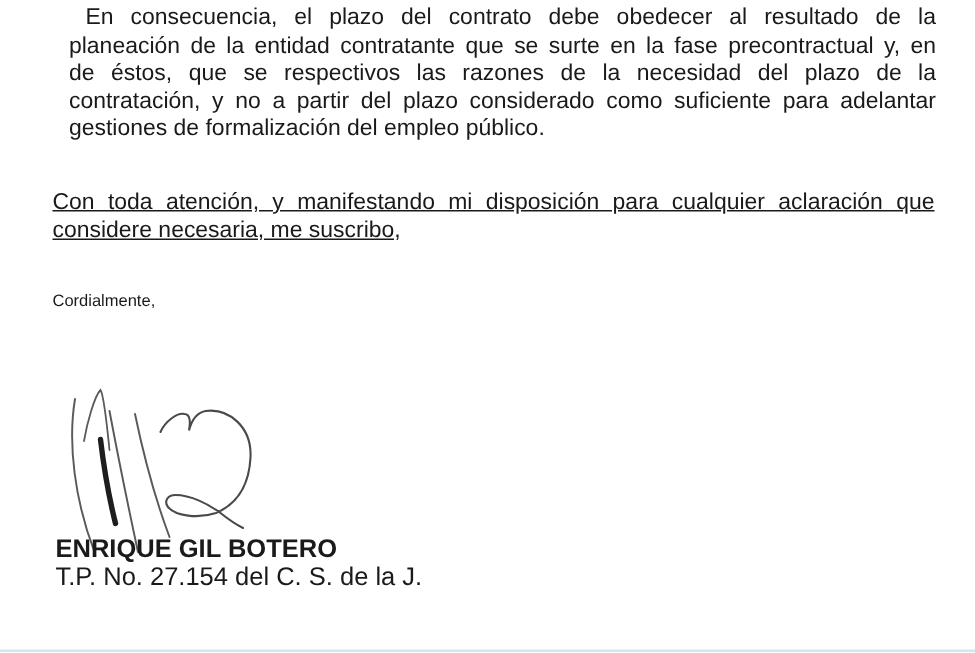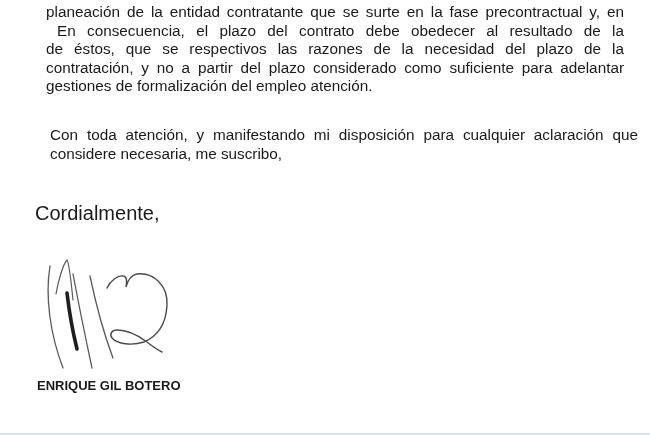--- a/index.html
+++ b/index.html
@@ -21,78 +21,79 @@
     font-size: 15.3px;
     line-height: 18.6px;
     color: #1a1a1a;
   }
   .par-quote {
     left: 46px;
     top: 3px;
     width: 578px;
   }
   .par-closing {
-    left: 50px;
+    left: 35px;
     top: 126px;
     width: 588px;
+    text-decoration: underline;
   }
   .line-just {
     text-align: justify;
     text-align-last: justify;
   }
   .line-last {
     text-align: left;
   }
   .line-indent {
     padding-left: 11px;
   }
   .valediction {
     position: absolute;
     left: 35px;
-    top: 204px;
-    font-size: 20px;
+    top: 192px;
+    font-size: 11px;
     line-height: 18.6px;
   }
   .signature-wrap {
     position: absolute;
     left: 40px;
     top: 248px;
     width: 135px;
     height: 125px;
   }
   .signer-block {
     position: absolute;
     left: 37px;
-    top: 376px;
-    font-size: 13px;
+    top: 356px;
+    font-size: 17px;
     line-height: 19.2px;
   }
   .signer-name {
     font-weight: 700;
   }
   .bottom-edge {
     position: absolute;
     left: 0;
     bottom: 0;
     width: 100%;
     height: 2px;
     background: #d7e4f0;
   }
 </style>
 </head>
 <body>
 
 <div class="page">
 
   <div class="body-par par-quote">
+    <div class="line-just line-indent">En consecuencia, el plazo del contrato debe obedecer al resultado de la</div>
     <div class="line-just">planeación de la entidad contratante que se surte en la fase precontractual y, en</div>
-    <div class="line-just line-indent">En consecuencia, el plazo del contrato debe obedecer al resultado de la</div>
     <div class="line-just">de éstos, que se respectivos las razones de la necesidad del plazo de la</div>
     <div class="line-just">contratación, y no a partir del plazo considerado como suficiente para adelantar</div>
-    <div class="line-last">gestiones de formalización del empleo atención.</div>
+    <div class="line-last">gestiones de formalización del empleo público.</div>
   </div>
 
   <div class="body-par par-closing">
     <div class="line-just">Con toda atención, y manifestando mi disposición para cualquier aclaración que</div>
     <div class="line-last">considere necesaria, me suscribo,</div>
   </div>
 
   <div class="valediction">Cordialmente,</div>
 
   <div class="signature-wrap">
@@ -101,17 +102,18 @@
       <path d="M 16,46 C 18,34 23,16 27,12 C 29,15 31,32 33,52" stroke="#5a5a5a" stroke-width="1.2" stroke-linecap="round"></path>
       <path d="M 27,45 C 29,62 33,85 37,101" stroke="#1e1e1e" stroke-width="3.6" stroke-linecap="round"></path>
       <path d="M 33,26 C 39,58 46,92 52,120" stroke="#5a5a5a" stroke-width="1.3" stroke-linecap="round"></path>
       <path d="M 50,28 C 56,57 64,86 73,110" stroke="#5a5a5a" stroke-width="1.3" stroke-linecap="round"></path>
       <path d="M 67,40 C 70,33 78,27 83,28 C 87,28 87,34 86,39 C 88,31 92,27 97,26 C 113,24 128,37 127,57 C 126,76 118,88 104,94 C 92,98 77,96 72,90 C 69,86 72,82 77,82 C 87,82 99,88 107,94 C 112,98 118,102 122,104" stroke="#4a4a4a" stroke-width="1.4" stroke-linecap="round"></path>
     </svg>
   </div>
 
   <div class="signer-block">
     <div class="signer-name">ENRIQUE GIL BOTERO</div>
+    <div>T.P. No. 27.154 del C. S. de la J.</div>
   </div>
 
   <div class="bottom-edge"></div>
 
 </div>
 
 </body></html>

